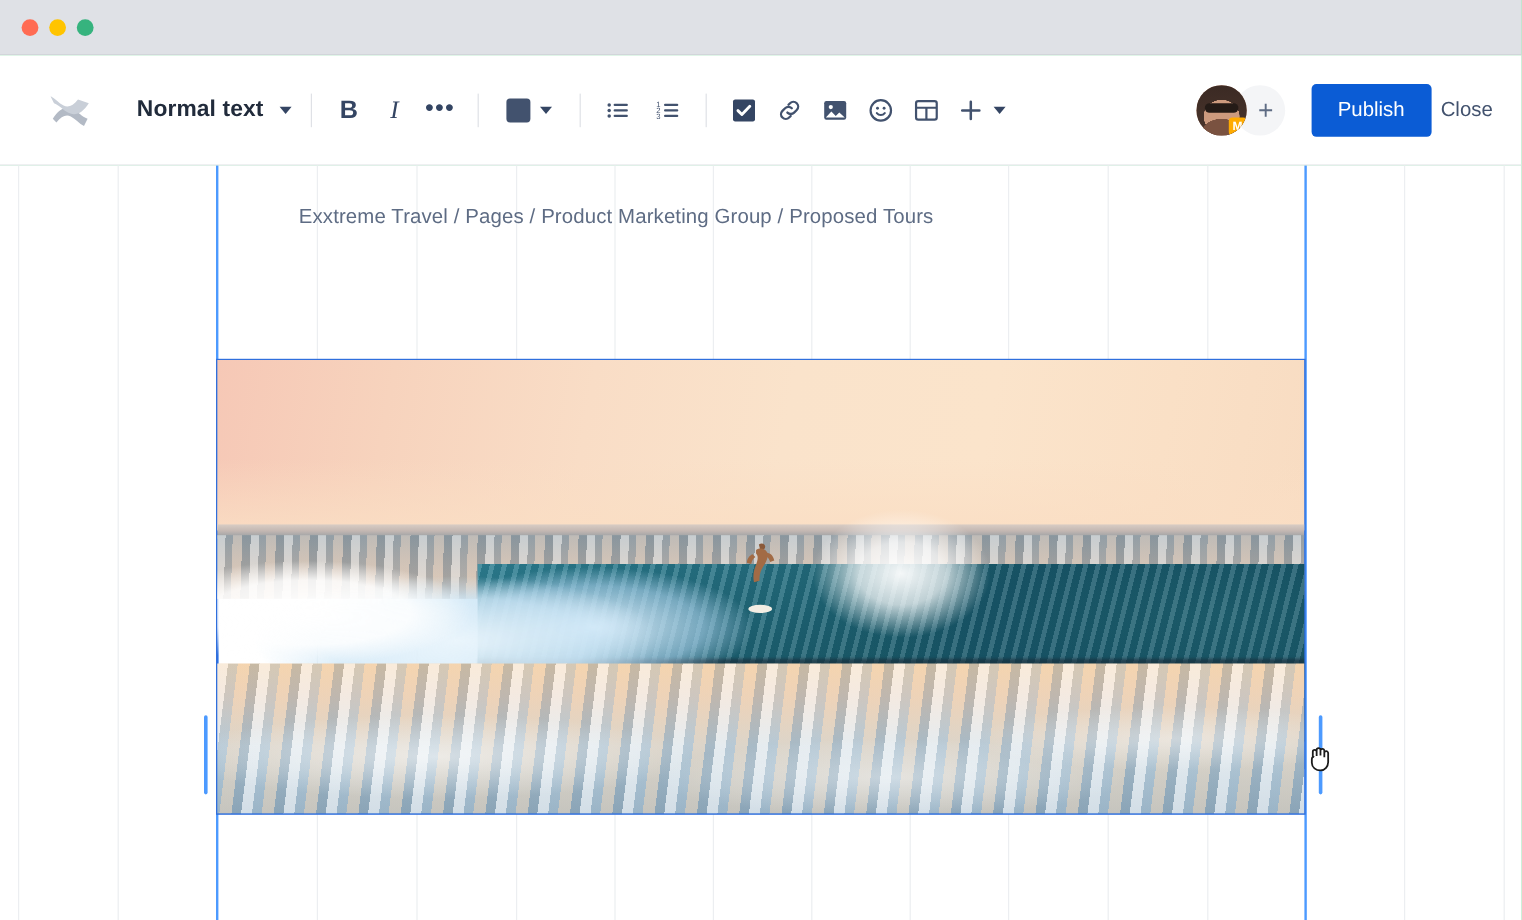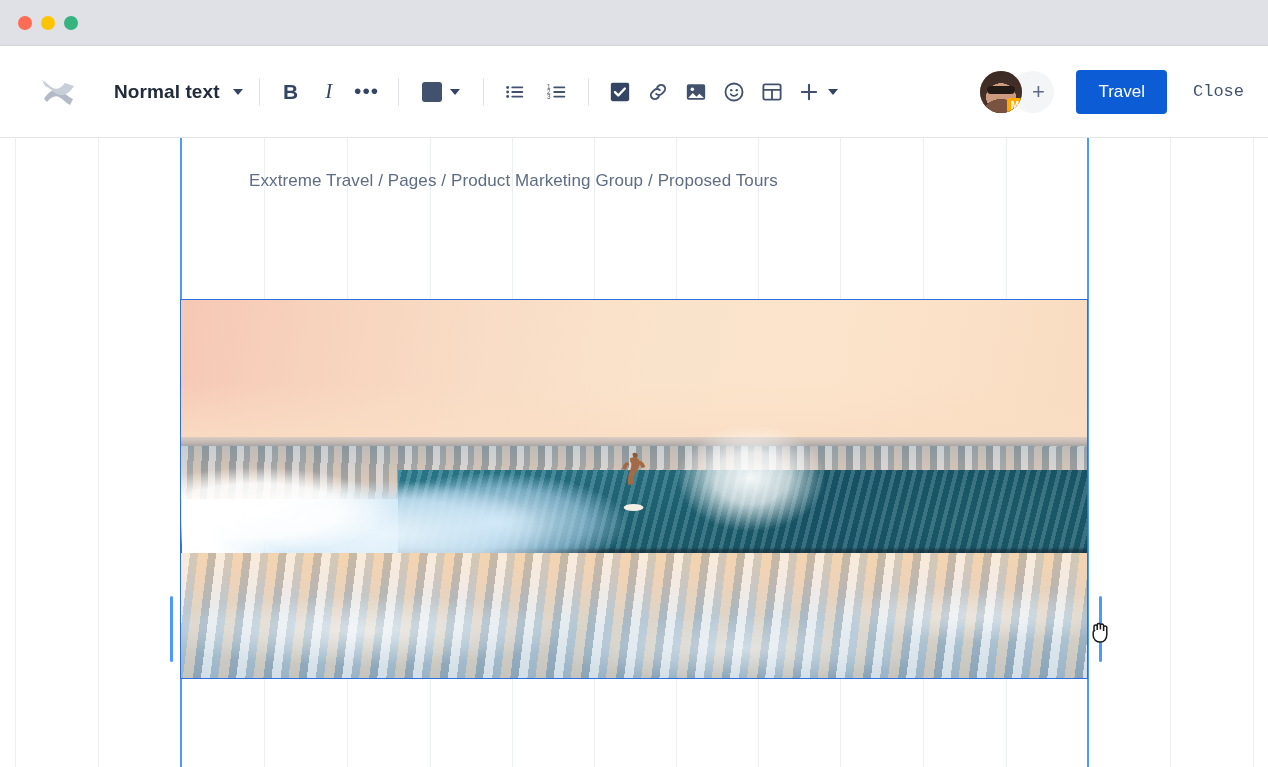--- a/index.html
+++ b/index.html
@@ -68,22 +68,22 @@
     display: flex; align-items: center; justify-content: center;
     margin-left: -10px; color: #5e6c84; font-size: 22px; cursor: pointer; z-index: 1;
     padding-left: 10px;
   }
   .publish-btn {
     margin-left: 22px; background: #0b5cd5; color: #fff; border: none; border-radius: 4px;
     font-size: 17px; font-family: "Liberation Sans", sans-serif;
     padding: 12px 22px; cursor: pointer; font-weight: 400;
   }
   .close-btn {
-    margin-left: 26px; background: none; border: none; color: #42526e;
-    font-size: 17px; font-family: Liberation Mono, monospace; cursor: pointer;
+    margin-left: 8px; background: none; border: none; color: #42526e;
+    font-size: 17px; font-family: Liberation Sans, sans-serif; cursor: pointer;
   }
 
   
   .canvas { position: absolute; top: 138px; left: 0; width: 1268px; height: 629px; background: #fff; }
   .guides { position: absolute; inset: 0; pointer-events: none; }
   .guide-v { position: absolute; top: 0; bottom: 0; width: 1px; background: #eceef1; }
   .guide-blue { position: absolute; top: 0; bottom: 0; width: 2px; background: #4c9aff; }
 
   .breadcrumb {
     position: absolute; left: 249px; top: 33px;
@@ -294,21 +294,21 @@
 
     <div class="tb-right">
       <div class="avatars">
         <div class="avatar">
           <span class="face-bg"></span>
           <span class="glasses"></span>
           <span class="badge">M</span>
         </div>
         <div class="add-user">+</div>
       </div>
-      <button class="publish-btn">Travel</button>
+      <button class="publish-btn">Publish</button>
       <button class="close-btn">Close</button>
     </div>
   </div>
 
   <div class="canvas">
 
     <div class="guides">
       <span class="guide-v" style="left:15px"></span>
       <span class="guide-v" style="left:98px"></span>
       <span class="guide-blue" style="left:180px"></span>

